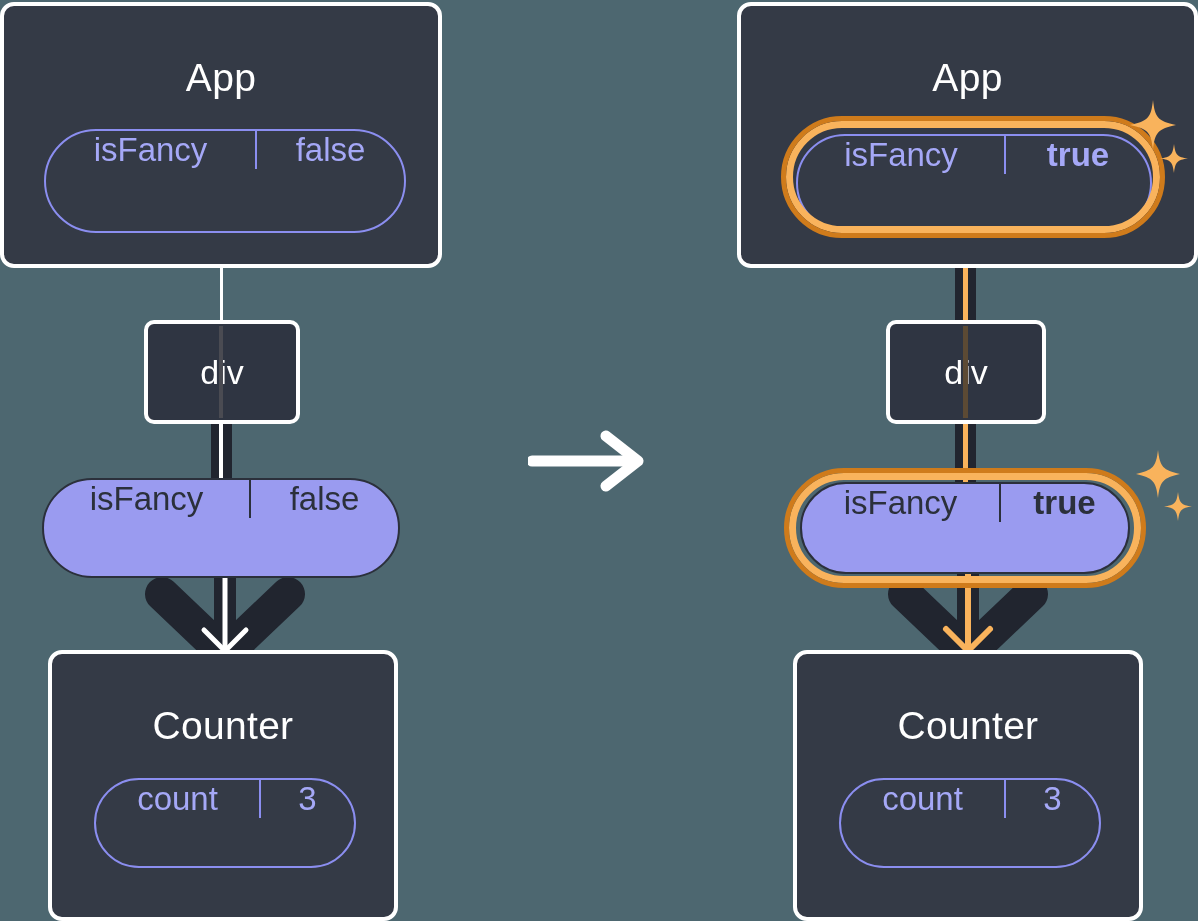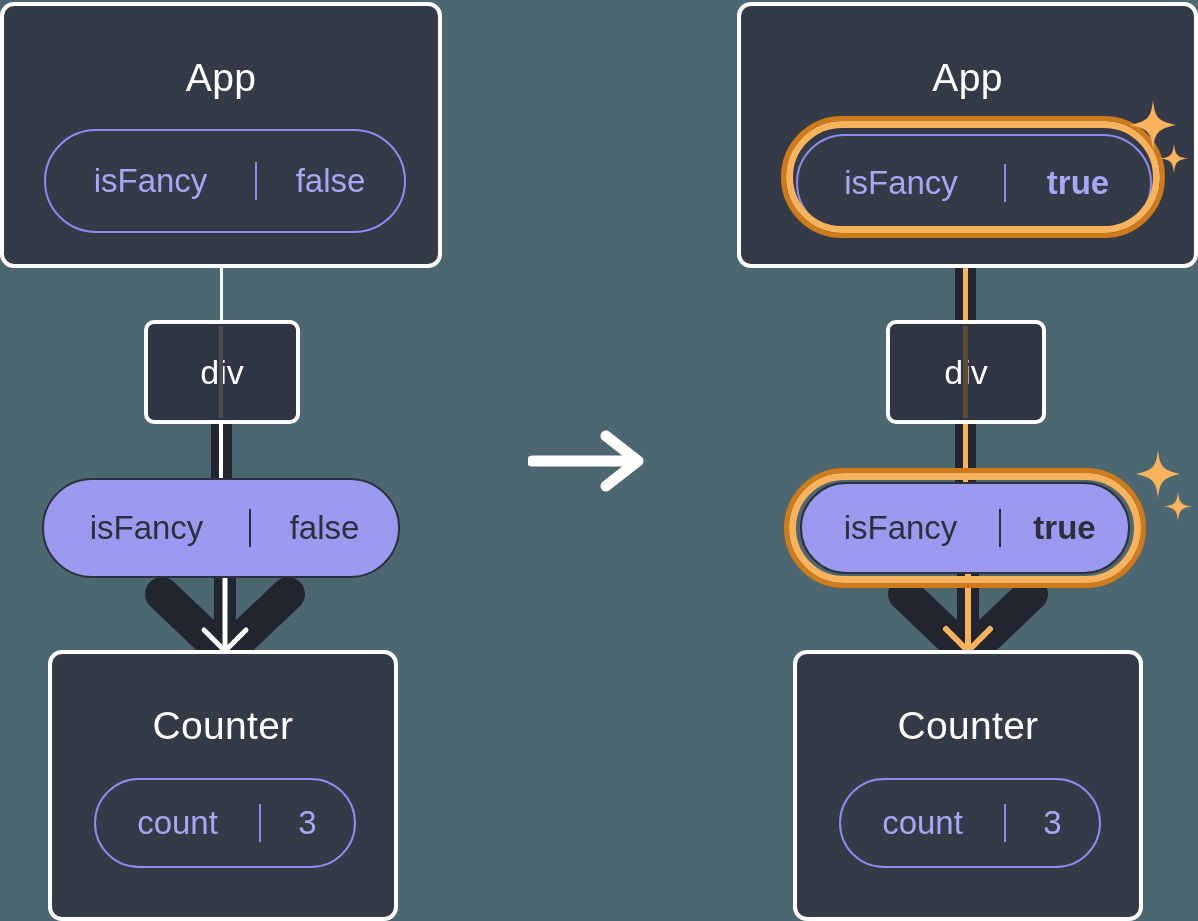--- a/index.html
+++ b/index.html
@@ -42,21 +42,21 @@
     position:absolute;left:0;right:0;top:50%;
     transform:translateY(-50%);
     text-align:center;color:#fff;font-size:34px;
   }
 
   
   .pill{
     position:absolute;
     box-sizing:border-box;
     display:flex;
-    align-items:center;
+    align-items:flex-start;
     border-radius:999px;
     overflow:hidden;
     z-index:8;
   }
   .pill .cell{
     display:flex;align-items:center;justify-content:center;
     font-size:33px;
     white-space:nowrap;
     box-sizing:border-box;
   }

